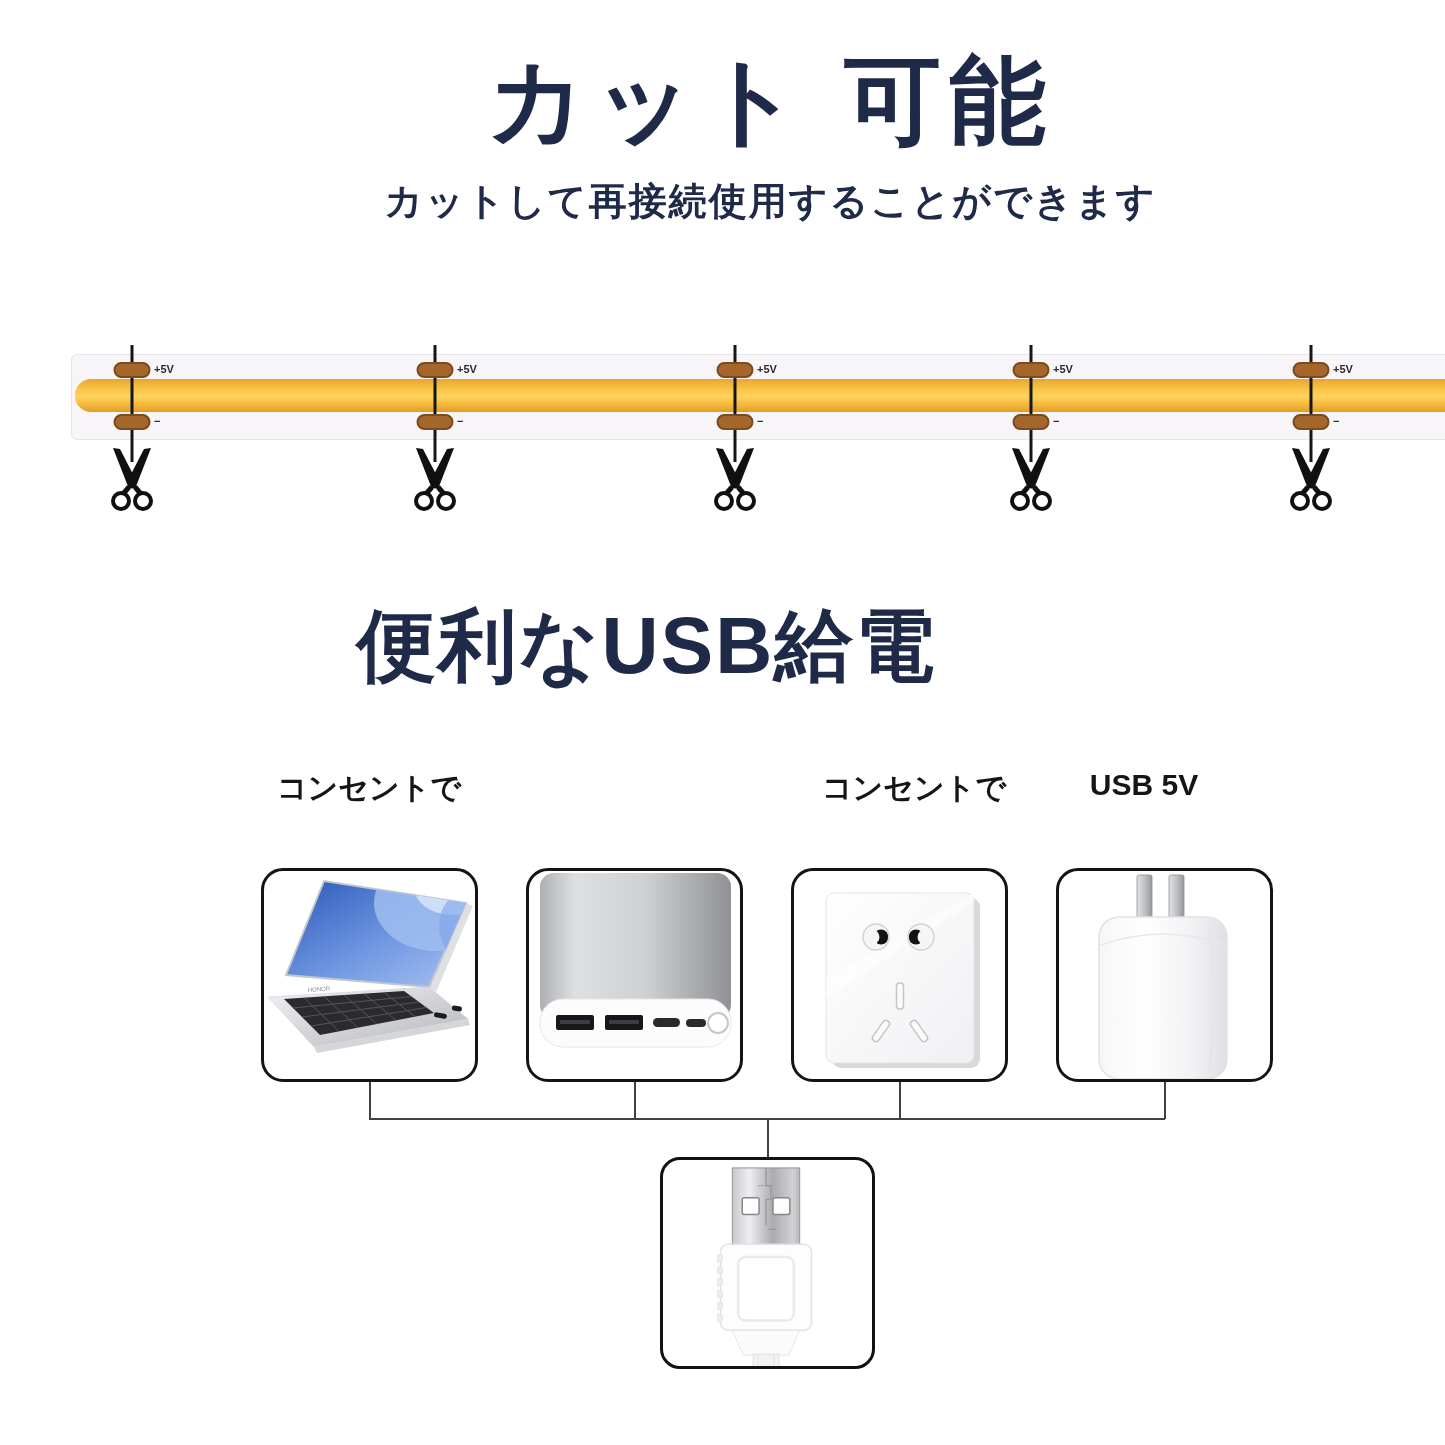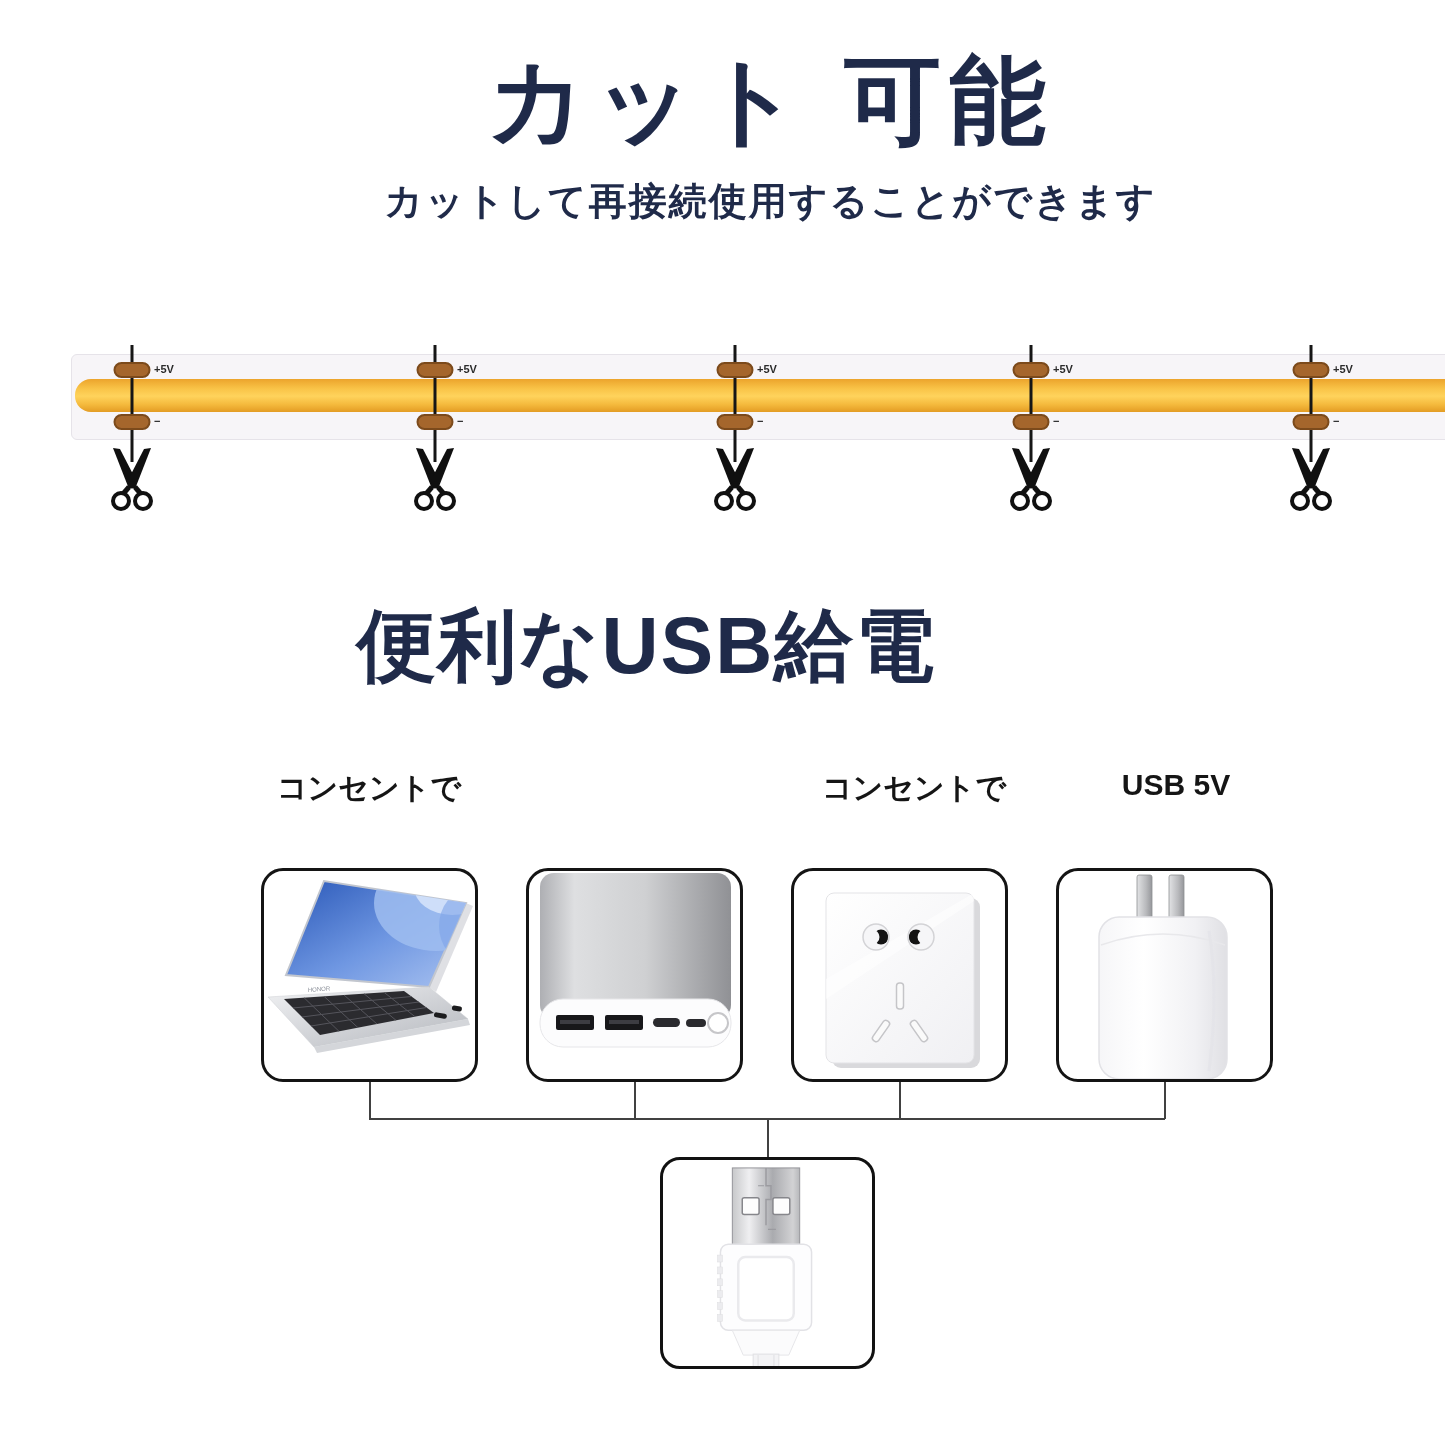--- a/index.html
+++ b/index.html
@@ -128,21 +128,21 @@
       <path d="M26,39 L32,46" stroke="#101010" stroke-width="5" fill="none"></path>
       <circle cx="12" cy="53" r="8" fill="none" stroke="#101010" stroke-width="4"></circle>
       <circle cx="34" cy="53" r="8" fill="none" stroke="#101010" stroke-width="4"></circle>
     </svg>
   </div>
 
   <div class="abs usb-title">便利なUSB給電</div>
 
   <div class="abs opt-label" style="left:321px">コンセントで</div>
   <div class="abs opt-label" style="left:866px">コンセントで</div>
-  <div class="abs opt-label" style="left:1128px">USB 5V</div>
+  <div class="abs opt-label" style="left:1096px">USB 5V</div>
 
   <div class="abs opt-box" style="left:213px">
     <svg viewBox="0 0 211 208">
       <defs>
         <linearGradient id="g-scr" x1="0" y1="0" x2="1" y2="1">
           <stop offset="0" stop-color="#2a58b8"></stop>
             <stop offset="0.55" stop-color="#6f97e2"></stop>
             <stop offset="1" stop-color="#a9c2f0"></stop>
         </linearGradient>
         <linearGradient id="g-deck" x1="0" y1="0" x2="1" y2="1">

